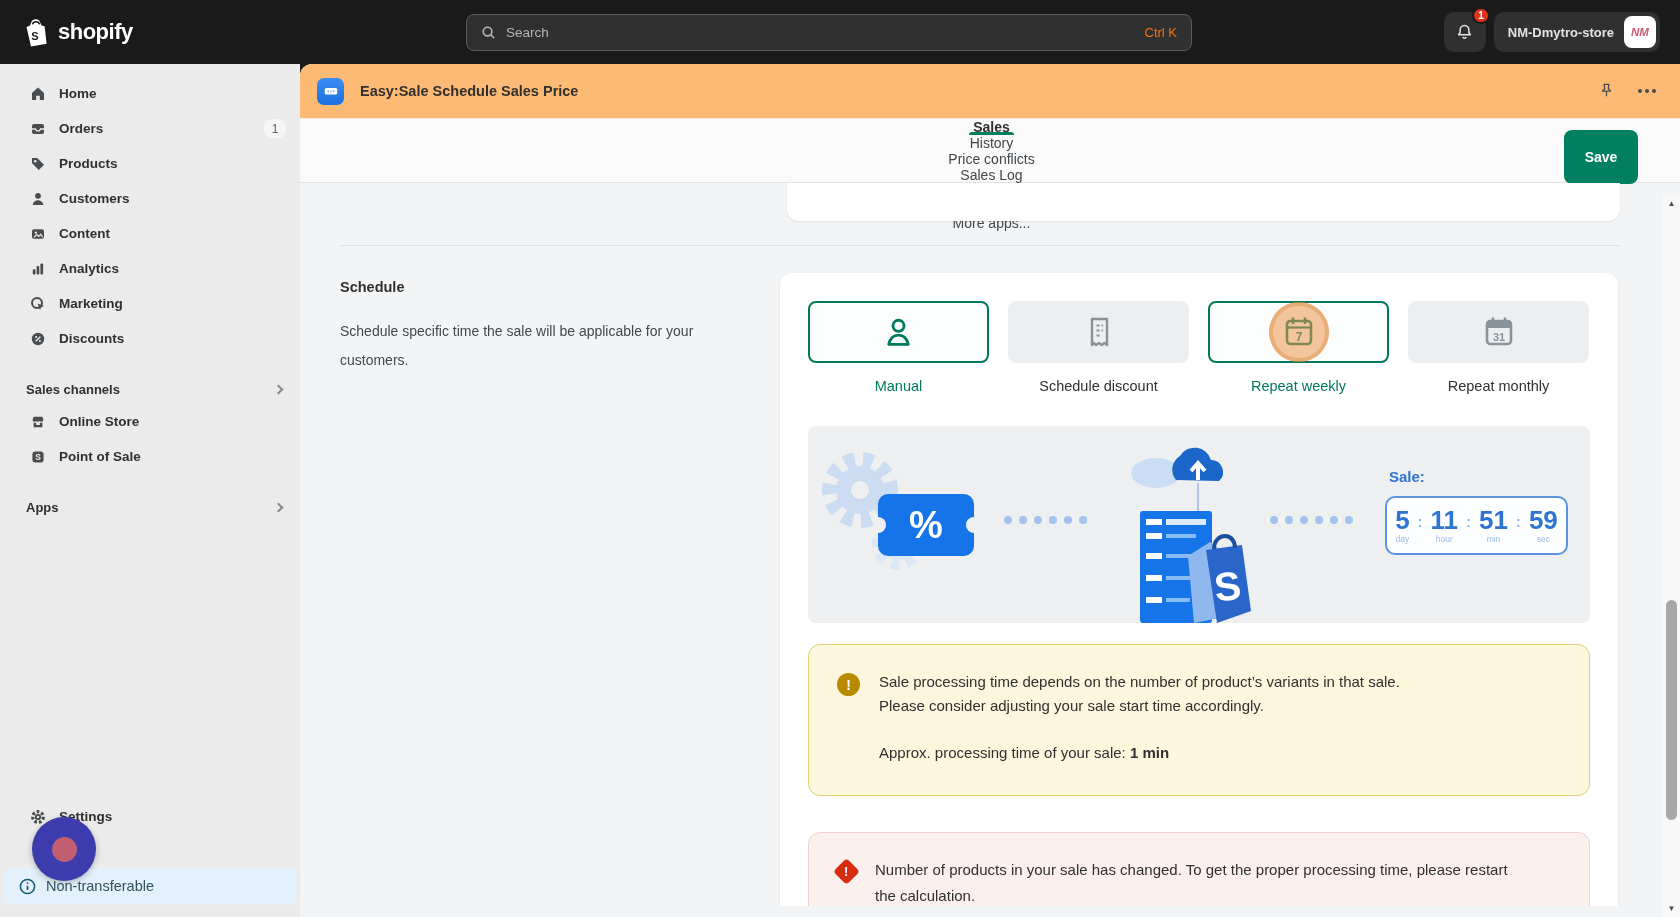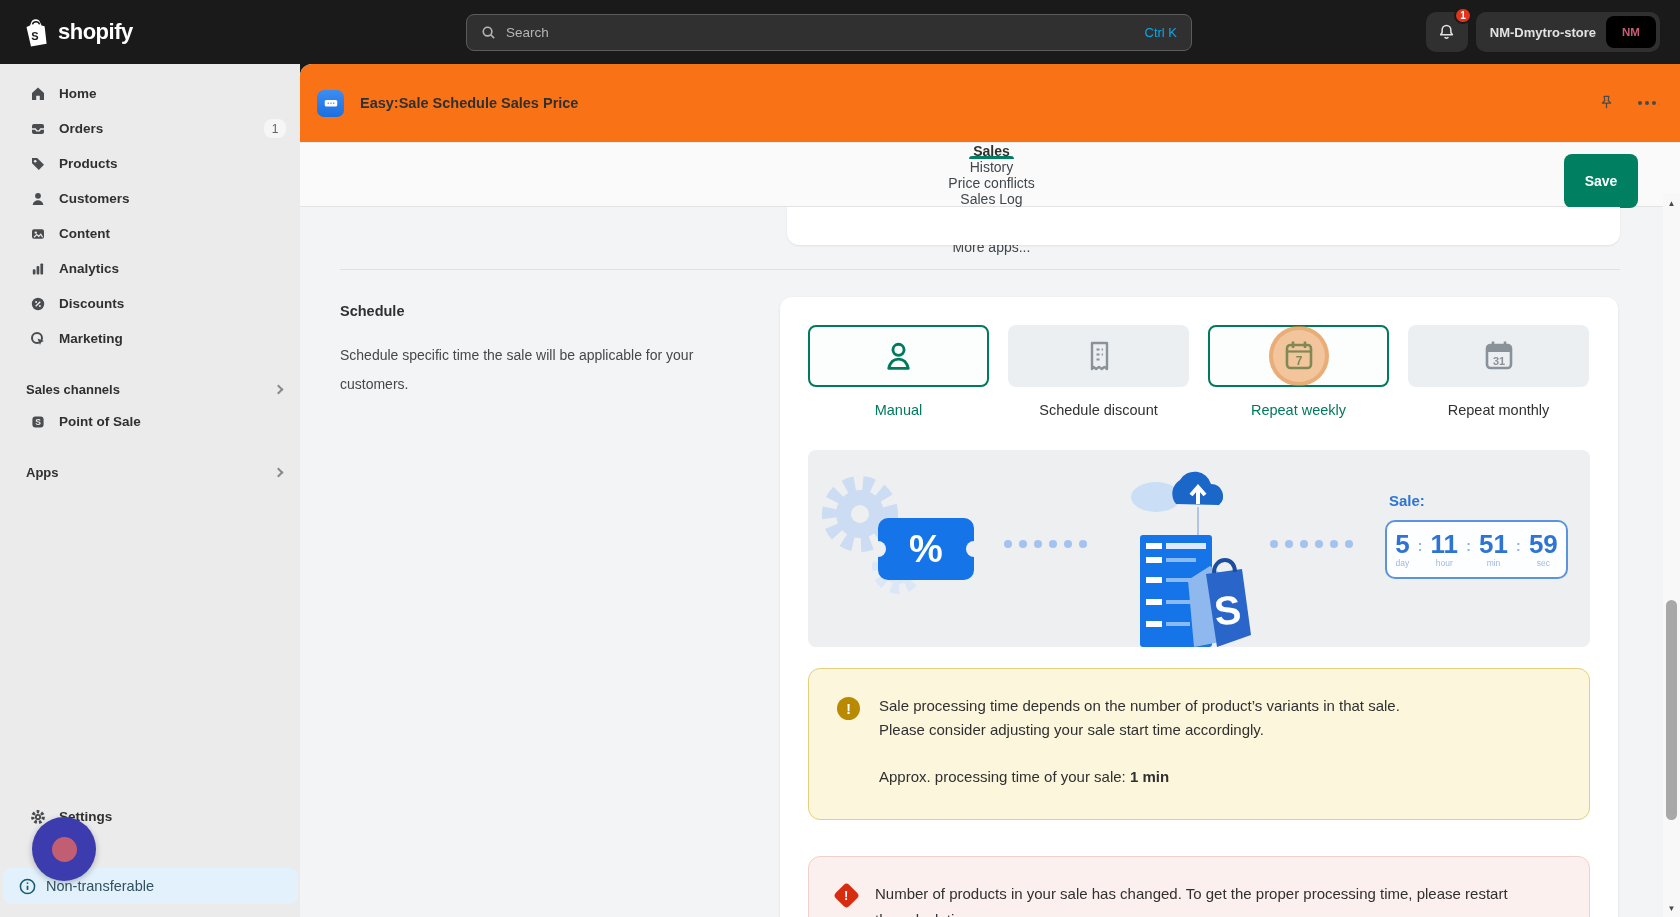--- a/index.html
+++ b/index.html
@@ -10,32 +10,32 @@
   .topbar { position:absolute; left:0; top:0; width:1680px; height:64px; background:#1a1a1a;
     display:flex; align-items:center; }
   .logo { display:flex; align-items:center; gap:8px; margin-left:22px; }
   .logo-word { color:#fff; font-size:22px; font-weight:bold; letter-spacing:-.5px; }
   .searchbox { position:absolute; left:466px; top:14px; width:726px; height:37px;
     background:#303030; border:1px solid #5b5b5b; border-radius:8px;
     display:flex; align-items:center; padding:0 14px; gap:10px; }
   .searchbox input { flex:1; background:transparent; border:none; outline:none;
     color:#d7d7d7; font-size:13.5px; font-family:inherit; }
   .searchbox input::placeholder { color:#b5b5b5; }
-  .search-shortcut { color:#0ea5e9; font-size:13px; }
+  .search-shortcut { color:#f97316; font-size:13px; }
   .topbar-right { position:absolute; right:20px; top:12px; display:flex; gap:8px; }
   .bell-btn { position:relative; width:42px; height:40px; background:#303030; border-radius:10px;
     display:flex; align-items:center; justify-content:center; }
   .bell-badge { position:absolute; top:-5px; right:-4px; min-width:17px; height:17px; padding:0 4px;
     background:#e0351c; border:2px solid #1a1a1a; border-radius:9px; color:#fff;
     font-size:10px; font-weight:bold; display:flex; align-items:center; justify-content:center; }
   .store-chip { height:40px; background:#303030; border-radius:10px; display:flex; align-items:center;
     gap:10px; padding:0 4px 0 14px; }
   .store-name { color:#e3e3e3; font-size:13px; font-weight:600; }
-  .avatar { width:50px; height:32px; border-radius:8px; background:#000000; color:#c95c74;
-    font-size:11.5px; font-weight:bold; display:flex; align-items:center; justify-content:center; }
+  .avatar { width:32px; height:32px; border-radius:8px; background:#ffffff; color:#c95c74;
+    font-size:11.5px; font-weight:bold; display:flex; align-items:center; justify-content:center;font-style:italic; }
 
   
   .sidebar { position:absolute; left:0; top:64px; width:300px; height:853px; background:#ebebeb; }
   .nav { padding-top:12px; }
   .nav-item { height:35px; display:flex; align-items:center; padding:0 14px 0 30px; gap:13px;
     color:#303030; font-size:13.5px; font-weight:600; border-radius:10px; cursor:pointer; }
   .nav-item .spacer { flex:1; }
   .count-badge { background:#f6f6f6; border-radius:8px; min-width:22px; height:19px;
     display:flex; align-items:center; justify-content:center; color:#616161; font-size:12px; font-weight:500; }
   .section-head { height:30px; display:flex; align-items:center; padding:0 18px 0 26px;
@@ -48,21 +48,21 @@
     background:#3c3cae; display:flex; align-items:center; justify-content:center; z-index:5; cursor:pointer;
     box-shadow:0 2px 6px rgba(0,0,0,.25); }
   .float-inner { width:25px; height:25px; border-radius:50%; background:#c25e72; }
   .nt-banner { position:absolute; left:3px; top:804px; width:295px; height:36px; background:#e2f1fb;
     border-radius:8px; display:flex; align-items:center; gap:10px; padding-left:16px;
     color:#32525f; font-size:14.5px; }
 
   
   .main { position:absolute; left:300px; top:64px; width:1380px; height:853px;
     background:#f3f4f5; border-top-left-radius:12px; overflow:hidden; }
-  .app-header { height:79px; background:#f97316; border-bottom:1px solid #ececec;
+  .app-header { height:55px; background:#fdba74; border-bottom:1px solid #ececec;
     display:flex; align-items:center; padding:0 24px 0 17px; }
   .app-icon { width:27px; height:27px; border-radius:7px; background:linear-gradient(180deg,#3c8df2,#1b6fe0);
     display:flex; align-items:center; justify-content:center; }
   .app-title { margin-left:16px; font-size:14.5px; font-weight:600; color:#303030; }
   .header-actions { margin-left:auto; display:flex; align-items:center; gap:22px; }
   .dots-icon { display:flex; gap:3px; }
   .dots-icon i { width:4px; height:4px; border-radius:50%; background:#4a4a4a; }
 
   .tab-row { position:relative; height:64px; background:#fafafa; border-bottom:1px solid #e3e3e3;
     display:flex; align-items:center; padding-left:41px;flex-direction:column; }
@@ -211,39 +211,46 @@
     <div class="nav-item">
       <svg width="16" height="16" viewBox="0 0 16 16">
           <rect x="2.8" y="8.2" width="2.7" height="5.3" rx=".9" fill="#4a4d50"></rect>
           <rect x="6.6" y="5" width="2.7" height="8.5" rx=".9" fill="#4a4d50"></rect>
           <rect x="10.4" y="2.4" width="2.7" height="11.1" rx=".9" fill="#4a4d50"></rect>
         </svg>
       <span>Analytics</span>
     </div>
     <div class="nav-item">
       <svg width="16" height="16" viewBox="0 0 16 16">
+          <circle cx="7" cy="7" r="5" fill="none" stroke="#4a4d50" stroke-width="2"></circle>
+          <path d="M7.5 7.5l6.5 2.6-2.9 1.1L10 14z" fill="#4a4d50"></path>
+        </svg>
+      <span>Marketing</span>
+    </div>
+    <div class="nav-item">
+      <svg width="16" height="16" viewBox="0 0 16 16">
           <circle cx="8" cy="8" r="6.2" fill="#4a4d50"></circle>
           <path d="M5.7 10.3 10.3 5.7" stroke="#ebebeb" stroke-width="1.4"></path>
           <circle cx="6.1" cy="6.1" r="1" fill="#ebebeb"></circle>
           <circle cx="9.9" cy="9.9" r="1" fill="#ebebeb"></circle>
         </svg>
       <span>Discounts</span>
     </div>
-    <div class="nav-item">
-      <svg width="16" height="16" viewBox="0 0 16 16">
-          <circle cx="7" cy="7" r="5" fill="none" stroke="#4a4d50" stroke-width="2"></circle>
-          <path d="M7.5 7.5l6.5 2.6-2.9 1.1L10 14z" fill="#4a4d50"></path>
-        </svg>
-      <span>Marketing</span>
-    </div>
 
     <div class="section-head">
       <span>Sales channels</span>
       <span class="spacer"></span>
         <span class="chev"></span>
+    </div>
+    <div class="nav-item">
+      <svg width="16" height="16" viewBox="0 0 16 16">
+          <path d="M2.6 5.8 3.6 2.8h8.8l1 3c0 1.1-.8 2-1.9 2-.8 0-1.5-.5-1.8-1.1-.3.6-1 1.1-1.8 1.1s-1.5-.5-1.8-1.1c-.3.6-1 1.1-1.8 1.1-1.1 0-1.7-.9-1.7-2z" fill="#4a4d50"></path>
+          <path d="M3.6 8.8V13.2h8.8V8.8h-2.6V11H6.2V8.8z" fill="#4a4d50"></path>
+        </svg>
+      <span>Online Store</span>
     </div>
     <div class="nav-item">
       <svg width="16" height="16" viewBox="0 0 16 16">
           <rect x="2.4" y="2.4" width="11.2" height="11.2" rx="3" fill="#4a4d50"></rect>
           <text x="8" y="11.3" font-size="8.5" font-weight="bold" fill="#ebebeb" text-anchor="middle">S</text>
         </svg>
       <span>Point of Sale</span>
     </div>
 
     <div class="section-head">

